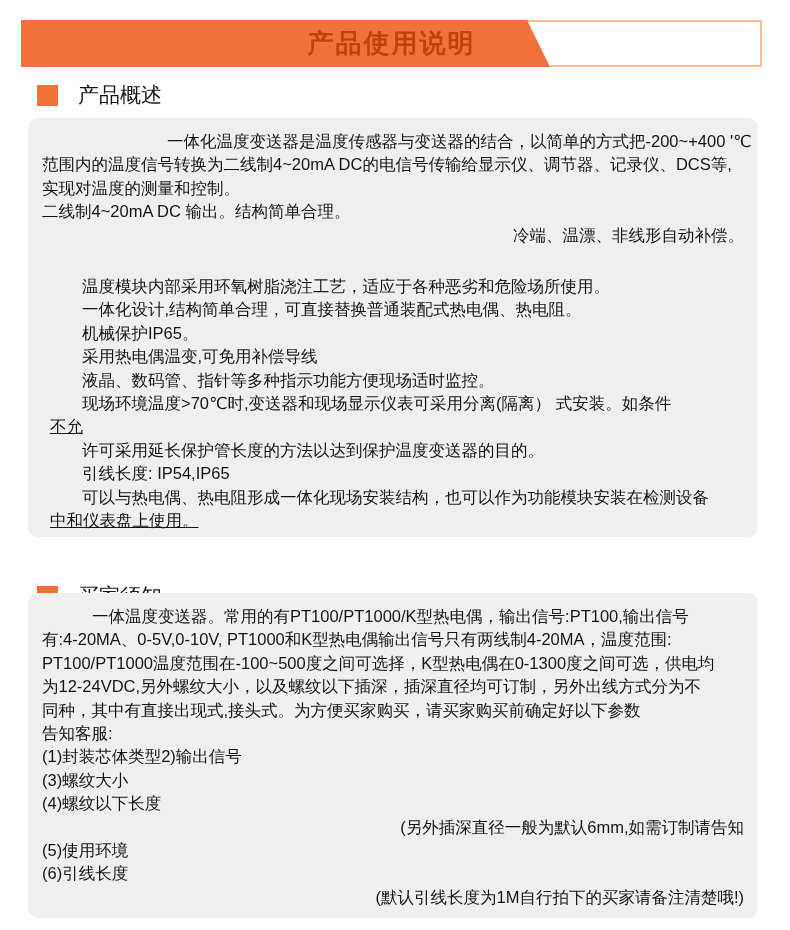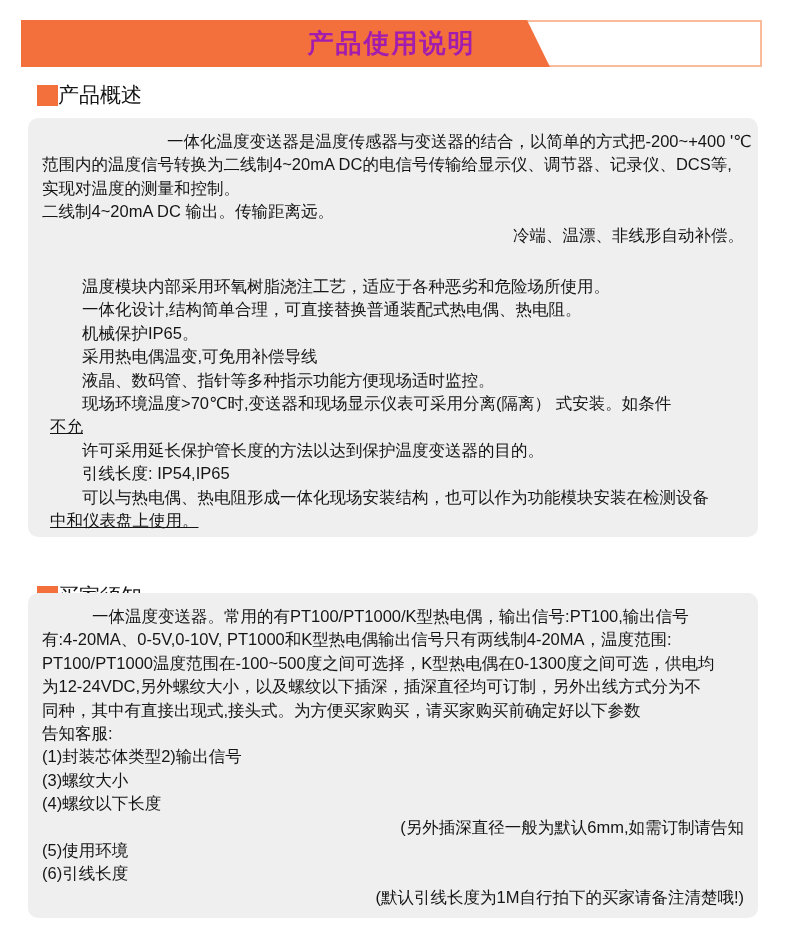--- a/index.html
+++ b/index.html
@@ -15,25 +15,25 @@
     position:absolute; top:0; bottom:0; left:488px; right:0;
     background:#ffffff; border:2px solid #FABB9B; box-sizing:border-box;
   }
   .banner-orange {
     position:absolute; top:0; bottom:0; left:0; width:529px; background:#F3703C;
     clip-path:polygon(0 0, 506px 0, 529px 100%, 0 100%);
   }
   .banner-title {
     position:absolute; left:0; top:0; width:100%; height:100%;
     text-align:center; line-height:47px; font-size:26px; font-weight:bold;
-    color:#a21caf; letter-spacing:2px; z-index:3;
+    color:#c2410c; letter-spacing:2px; z-index:3;
   }
 
   
-  .sec-head { position:absolute; left:37px; display:flex; align-items:center; gap:0; }
+  .sec-head { position:absolute; left:37px; display:flex; align-items:center; gap:20px; }
   #sec1 { top:81px; }
   #sec2 { top:582px; }
   .bullet { width:21px; height:21px; background:#F3703C; flex:0 0 auto; }
   .sec-title { font-size:21px; color:#151515; white-space:nowrap; }
 
   
   .panel {
     position:absolute; left:28px; width:730px; background:#EFEFEF;
     border-radius:10px; box-sizing:border-box; padding:12px 14px;
     font-size:16.5px; overflow:hidden;
@@ -62,21 +62,21 @@
   <div class="sec-head" id="sec1">
     <span class="bullet"></span>
     <span class="sec-title">产品概述</span>
   </div>
 
   <div class="panel" id="panel1">
     <div class="para">
         <div class="line ind-first">一体化温度变送器是温度传感器与变送器的结合，以简单的方式把-200~+400 '℃</div>
         <div class="line">范围内的温度信号转换为二线制4~20mA DC的电信号传输给显示仪、调节器、记录仪、DCS等,</div>
         <div class="line">实现对温度的测量和控制。</div>
-        <div class="line">二线制4~20mA DC 输出。传输距离远。</div>
+        <div class="line">二线制4~20mA DC 输出。结构简单合理。</div>
         <div class="line ind-two">冷端、温漂、非线形自动补偿。</div>
       </div>
     <div class="para para-gap">
         <div class="line ind-three">温度模块内部采用环氧树脂浇注工艺，适应于各种恶劣和危险场所使用。</div>
         <div class="line ind-three">一体化设计,结构简单合理，可直接替换普通装配式热电偶、热电阻。</div>
         <div class="line ind-three">机械保护IP65。</div>
         <div class="line ind-three">采用热电偶温变,可免用补偿导线</div>
         <div class="line ind-three">液晶、数码管、指针等多种指示功能方便现场适时监控。</div>
         <div class="line ind-three">现场环境温度&gt;70℃时,变送器和现场显示仪表可采用分离(隔离） 式安装。如条件</div>
         <div class="line ind-half">不允</div>

